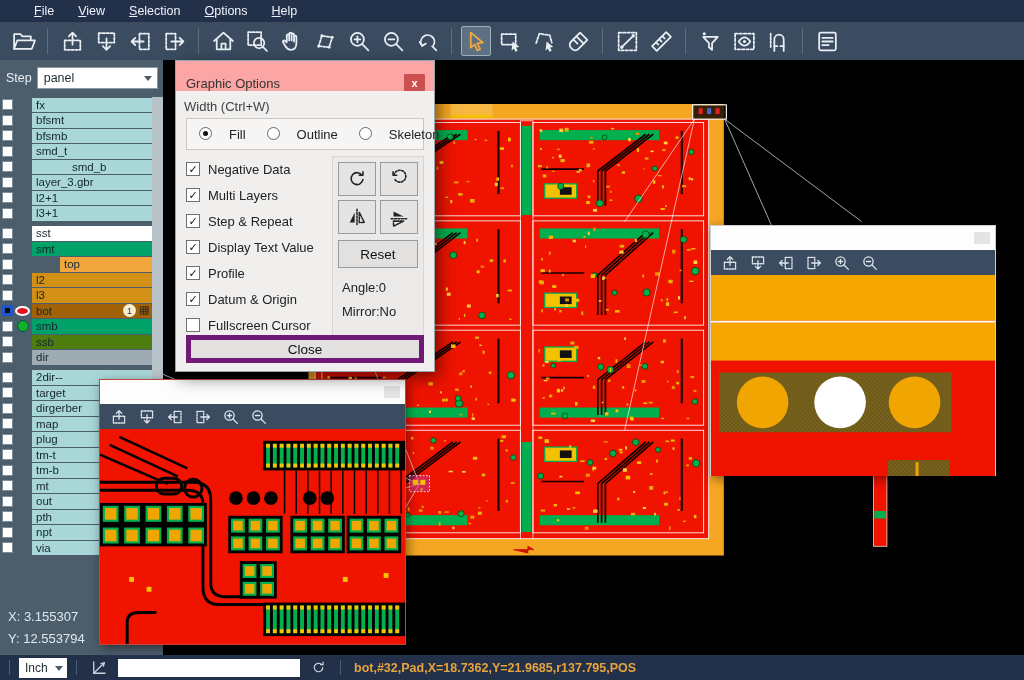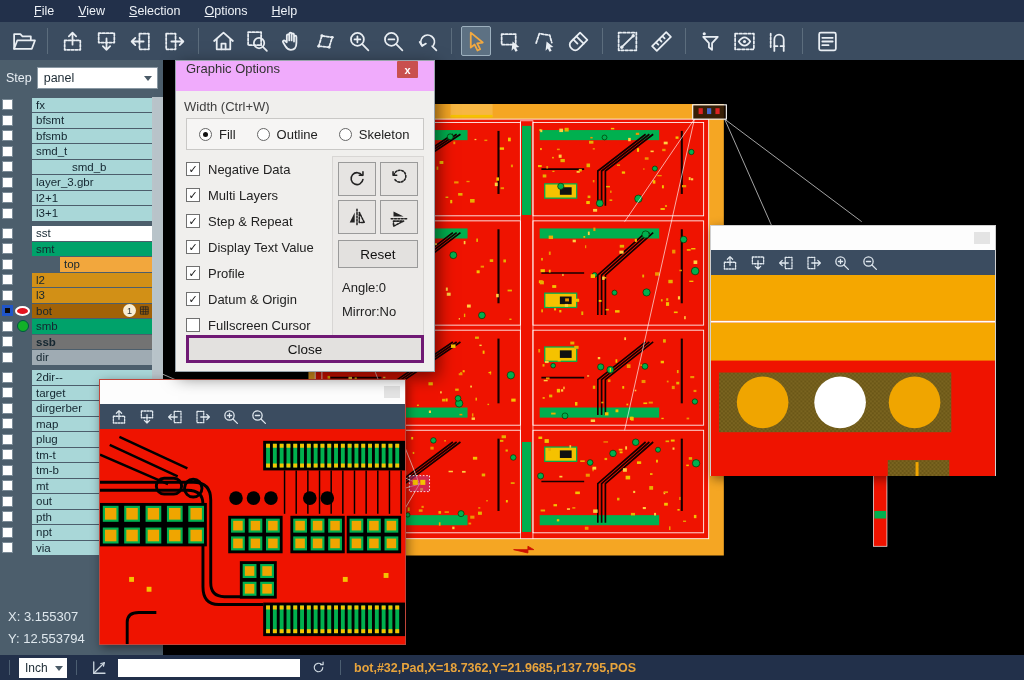--- a/index.html
+++ b/index.html
@@ -54,47 +54,47 @@
 .popup.pr{border:1px solid #cfcfcf}
 .ptitle{height:24px;background:#fdfdfd;position:relative}
 .winbtn{position:absolute;right:5px;top:6px;width:16px;height:12px;background:#e4e4e4}
 .ptb{height:25px;background:#3b4c60;display:flex;align-items:center;gap:10px;padding-left:10px}
 .pbtn{color:#dfe7ee;display:flex}
 .pcontent svg{display:block}
 
 
 .dialog{position:absolute;left:175px;top:60px;width:260px;height:312px;background:#f0efed;
   border:1px solid #9aa4ac;box-shadow:3px 5px 16px rgba(0,0,0,.55);z-index:6}
-.dtitle{height:30px;display:flex;align-items:flex-start;padding:0 16px 0 10px;background:#f0abfc;
+.dtitle{height:30px;display:flex;align-items:flex-end;padding:0 9px 0 10px;background:#fca5a5;
   font-size:13px;color:#333}
 .dclose{margin-left:auto;width:21px;height:17px;background:#c9504e;color:#fff;font-size:11px;
   font-weight:bold;display:flex;align-items:center;justify-content:center;border-radius:1px}
 .dwidth{margin:8px 8px 4px;font-size:13px;color:#404040}
 .dradios{margin:4px 10px;border:1px solid #c9c8c6;background:#f6f5f4;height:32px;
   display:flex;align-items:center;gap:21px;padding-left:12px}
-.dradio{display:flex;align-items:center;gap:7px;font-size:13px;color:#222}
+.dradio{display:flex;gap:17px;font-size:13px;color:#222}
 .radio{width:13px;height:13px;border:1px solid #666;border-radius:50%;background:#fff;position:relative;flex:none}
 .radio.sel::after{content:"";position:absolute;inset:3px;border-radius:50%;background:#111}
 .dmain{display:flex;margin:6px 10px 0}
 .dchecks{flex:1;display:flex;flex-direction:column}
 .dcheck{display:flex;align-items:center;gap:8px;height:26px;font-size:13px;color:#222}
 .cbox{width:14px;height:14px;border:1px solid #707070;background:#fff;font-size:11px;
   line-height:12px;text-align:center;color:#111;flex:none}
 .dside{width:92px;background:#eceae8;border:1px solid #d8d6d4;padding:5px 4px;
   display:flex;flex-direction:column;align-items:center}
 .xgrid{display:grid;grid-template-columns:38px 38px;gap:4px}
 .xbtn{width:38px;height:34px;background:#e6e4e2;border:1px solid #9a9a9a;display:flex;
   align-items:center;justify-content:center;color:#222}
 .dreset{margin-top:6px;width:80px;height:28px;background:#e3e1df;border:1px solid #9a9a9a;
   font-size:13.5px;font-family:inherit;color:#111}
 .dangle,.dmirror{font-size:13px;color:#222;align-self:flex-start;padding-left:5px}
 .dangle{margin-top:12px}
 .dmirror{margin-top:9px}
 .dclosebtn{position:absolute;left:10px;right:10px;bottom:8px;height:28px;background:#e3e1df;
-  border:3px solid #701a75;font-size:13.5px;font-family:inherit;color:#111}
+  border:5px solid #701a75;font-size:13.5px;font-family:inherit;color:#111}
 
 
 .bottombar{position:absolute;left:0;right:0;bottom:0;height:25px;background:#22304a;
   display:flex;align-items:center;z-index:7}
 .vsep{width:1px;height:15px;background:#4c5e71;margin:0 9px;flex:none}
 .unitbox{width:48px;height:20px;background:#fff;display:flex;align-items:center;padding-left:6px;
   font-size:12px;color:#1c2a33;position:relative;flex:none}
 .unitbox .chev{position:absolute;right:4px;top:8px;width:0;height:0;
   border-left:4px solid transparent;border-right:4px solid transparent;border-top:5px solid #4a5a66}
 .bicon{color:#cdd7e0;display:flex;margin:0 4px;flex:none}
@@ -398,21 +398,21 @@
           <div class="lrow">
             <span class="cb"></span>
             <span class="ind">
               <span class="ind-green"></span>
             </span>
             <span class="lname" style="background: rgb(0, 162, 106);">smb</span>
           </div>
           <div class="lrow">
             <span class="cb"></span>
             <span class="ind"></span>
-            <span class="lname" style="background: #737373; font-weight: bold;">ssb</span>
+            <span class="lname" style="background: #4d7c0f;">ssb</span>
           </div>
           <div class="lrow">
             <span class="cb"></span>
             <span class="ind"></span>
             <span class="lname" style="background: rgb(159, 171, 179);">dir</span>
           </div>
         </div>
         <div class="lgroup">
           <div class="lrow">
             <span class="cb"></span>

